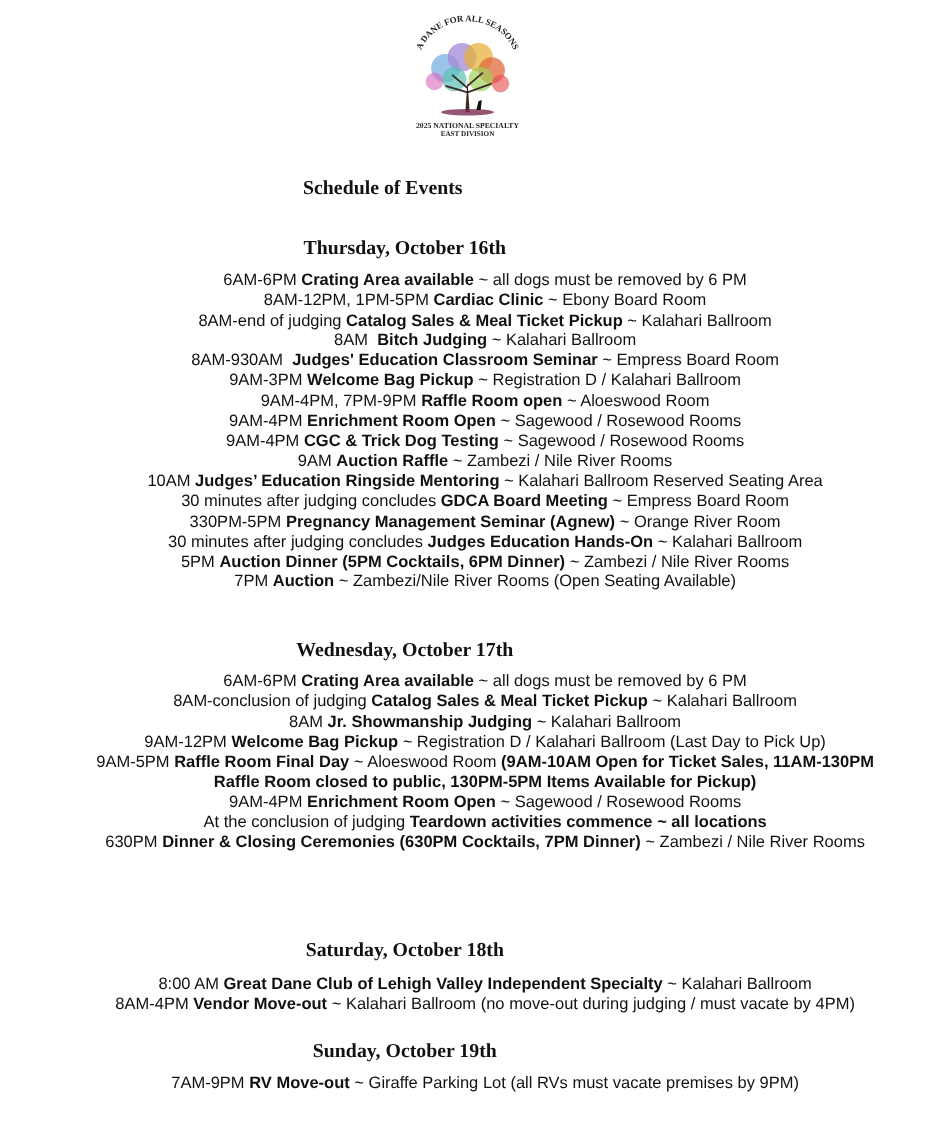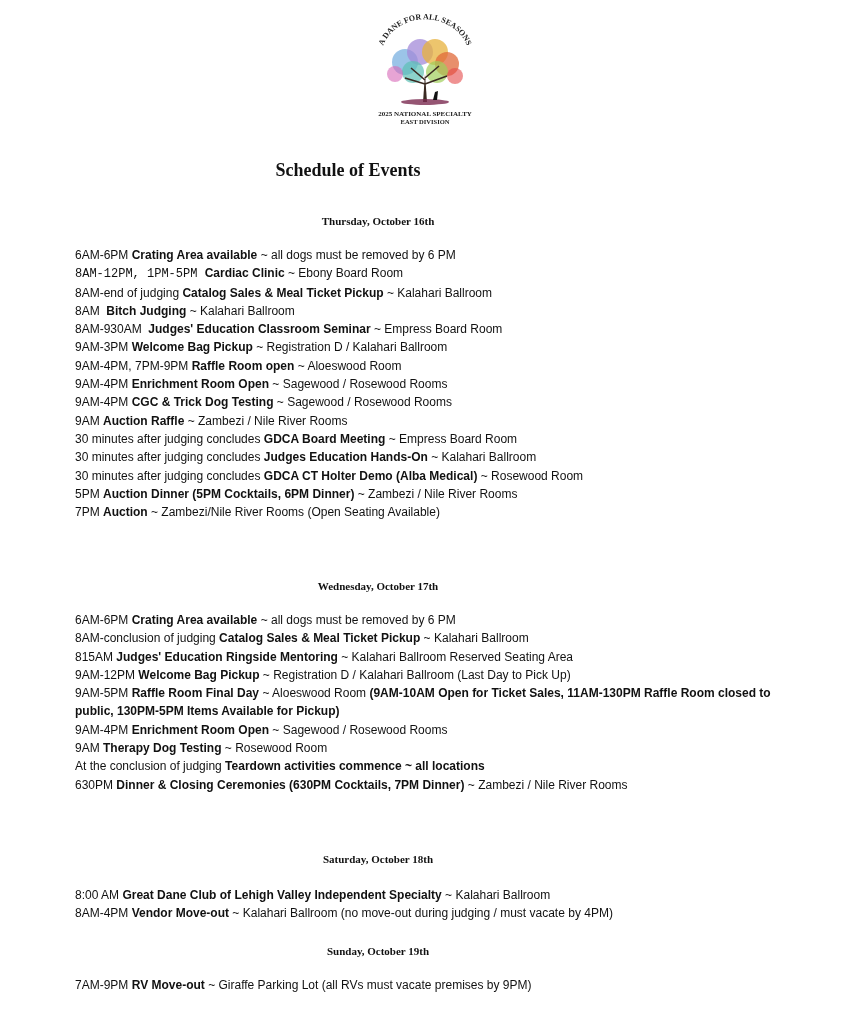--- a/index.html
+++ b/index.html
@@ -1,20 +1,20 @@
 <!DOCTYPE html>
 <html><head>
 <meta charset="utf-8">
 <style>
   html,body{margin:0;padding:0;background:#fff;}
   body{width:846px;height:1024px;position:relative;overflow:hidden;color:#111;font-family:"Liberation Sans",sans-serif;}
   .logo{position:absolute;left:365px;top:12px;width:120px;height:118px;}
   .title{position:absolute;left:0;width:696px;top:160px;text-align:center;font-family:"Liberation Serif",serif;font-weight:bold;font-size:18px;}
-  .day{position:absolute;left:0;width:736px;text-align:center;font-family:"Liberation Serif",serif;font-weight:bold;font-size:11px;padding-left:10px;}
-  .list{position:absolute;left:75px;width:710px;font-size:12px;line-height:18.3px;}
+  .day{position:absolute;left:0;width:736px;text-align:center;font-family:"Liberation Serif",serif;font-weight:bold;font-size:18px;}
+  .list{position:absolute;left:86px;width:710px;font-size:15px;line-height:18.3px;text-align:center;}
   .row{white-space:nowrap;}
   .row.wrap{white-space:normal;}
   b{font-weight:bold;}
 </style>
 </head>
 <body>
 
 <svg class="logo" viewBox="0 0 120 118">
   <defs>
     <path id="arc" d="M18,34 A44,38 0 0 1 102,34"></path>
@@ -38,45 +38,45 @@
   </g>
   <text x="60" y="104" text-anchor="middle" font-family="Liberation Serif, serif" font-size="7" font-weight="bold" fill="#222">2025 NATIONAL SPECIALTY</text>
   <text x="60" y="112" text-anchor="middle" font-family="Liberation Serif, serif" font-size="6.5" font-weight="bold" fill="#222">EAST DIVISION</text>
 </svg>
 
 <div class="title">Schedule of Events</div>
 
 <div class="day" style="top:215px">Thursday, October 16th</div>
 <div class="list" style="top:246px">
     <div class="row"><span style="white-space: pre;">6AM-6PM </span><b>Crating Area available</b><span> ~ all dogs must be removed by 6 PM</span></div>
-    <div class="row"><span style="white-space: pre; font-family: Liberation Mono, monospace;">8AM-12PM, 1PM-5PM </span><b>Cardiac Clinic</b><span> ~ Ebony Board Room</span></div>
+    <div class="row"><span style="white-space: pre;">8AM-12PM, 1PM-5PM </span><b>Cardiac Clinic</b><span> ~ Ebony Board Room</span></div>
     <div class="row"><span style="white-space: pre;">8AM-end of judging </span><b>Catalog Sales &amp; Meal Ticket Pickup</b><span> ~ Kalahari Ballroom</span></div>
     <div class="row"><span style="white-space: pre;">8AM  </span><b>Bitch Judging</b><span> ~ Kalahari Ballroom</span></div>
     <div class="row"><span style="white-space: pre;">8AM-930AM  </span><b>Judges' Education Classroom Seminar</b><span> ~ Empress Board Room</span></div>
     <div class="row"><span style="white-space: pre;">9AM-3PM </span><b>Welcome Bag Pickup</b><span> ~ Registration D / Kalahari Ballroom</span></div>
     <div class="row"><span style="white-space: pre;">9AM-4PM, 7PM-9PM </span><b>Raffle Room open</b><span> ~ Aloeswood Room</span></div>
     <div class="row"><span style="white-space: pre;">9AM-4PM </span><b>Enrichment Room Open</b><span> ~ Sagewood / Rosewood Rooms</span></div>
     <div class="row"><span style="white-space: pre;">9AM-4PM </span><b>CGC &amp; Trick Dog Testing</b><span> ~ Sagewood / Rosewood Rooms</span></div>
     <div class="row"><span style="white-space: pre;">9AM </span><b>Auction Raffle</b><span> ~ Zambezi / Nile River Rooms</span></div>
+    <div class="row"><span style="white-space: pre;">10AM </span><b>Judges’ Education Ringside Mentoring</b><span> ~ Kalahari Ballroom Reserved Seating Area</span></div>
     <div class="row"><span style="white-space: pre;">30 minutes after judging concludes </span><b>GDCA Board Meeting</b><span> ~ Empress Board Room</span></div>
+    <div class="row"><span style="white-space: pre;">330PM-5PM </span><b>Pregnancy Management Seminar (Agnew)</b><span> ~ Orange River Room</span></div>
     <div class="row"><span style="white-space: pre;">30 minutes after judging concludes </span><b>Judges Education Hands-On</b><span> ~ Kalahari Ballroom</span></div>
-    <div class="row"><span style="white-space: pre;">30 minutes after judging concludes </span><b>GDCA CT Holter Demo (Alba Medical)</b><span> ~ Rosewood Room</span></div>
     <div class="row"><span style="white-space: pre;">5PM </span><b>Auction Dinner (5PM Cocktails, 6PM Dinner)</b><span> ~ Zambezi / Nile River Rooms</span></div>
     <div class="row"><span style="white-space: pre;">7PM </span><b>Auction</b><span> ~ Zambezi/Nile River Rooms (Open Seating Available)</span></div>
   </div>
 
 <div class="day" style="top:580px">Wednesday, October 17th</div>
 <div class="list" style="top:611px">
     <div class="row"><span style="white-space: pre;">6AM-6PM </span><b>Crating Area available</b><span> ~ all dogs must be removed by 6 PM</span></div>
     <div class="row"><span style="white-space: pre;">8AM-conclusion of judging </span><b>Catalog Sales &amp; Meal Ticket Pickup</b><span> ~ Kalahari Ballroom</span></div>
-    <div class="row"><span style="white-space: pre;">815AM </span><b>Judges' Education Ringside Mentoring</b><span> ~ Kalahari Ballroom Reserved Seating Area</span></div>
+    <div class="row"><span style="white-space: pre;">8AM </span><b>Jr. Showmanship Judging</b><span> ~ Kalahari Ballroom</span></div>
     <div class="row"><span style="white-space: pre;">9AM-12PM </span><b>Welcome Bag Pickup</b><span> ~ Registration D / Kalahari Ballroom (Last Day to Pick Up)</span></div>
     <div class="row wrap"><span style="white-space: pre;">9AM-5PM </span><b>Raffle Room Final Day</b><span> ~ Aloeswood Room </span><b>(9AM-10AM Open for Ticket Sales, 11AM-130PM Raffle Room closed to public, 130PM-5PM Items Available for Pickup)</b></div>
     <div class="row"><span style="white-space: pre;">9AM-4PM </span><b>Enrichment Room Open</b><span> ~ Sagewood / Rosewood Rooms</span></div>
-    <div class="row"><span style="white-space: pre;">9AM </span><b>Therapy Dog Testing</b><span> ~ Rosewood Room</span></div>
     <div class="row"><span style="white-space: pre;">At the conclusion of judging </span><b>Teardown activities commence ~ all locations</b><span></span></div>
     <div class="row"><span style="white-space: pre;">630PM </span><b>Dinner &amp; Closing Ceremonies (630PM Cocktails, 7PM Dinner)</b><span> ~ Zambezi / Nile River Rooms</span></div>
   </div>
 
 <div class="day" style="top:853px">Saturday, October 18th</div>
 <div class="list" style="top:886px">
     <div class="row"><span style="white-space: pre; margin-top: 32px;">8:00 AM </span><b>Great Dane Club of Lehigh Valley Independent Specialty</b><span> ~ Kalahari Ballroom</span></div>
     <div class="row"><span style="white-space: pre;">8AM-4PM </span><b>Vendor Move-out</b><span> ~ Kalahari Ballroom (no move-out during judging / must vacate by 4PM)</span></div>
   </div>
 

